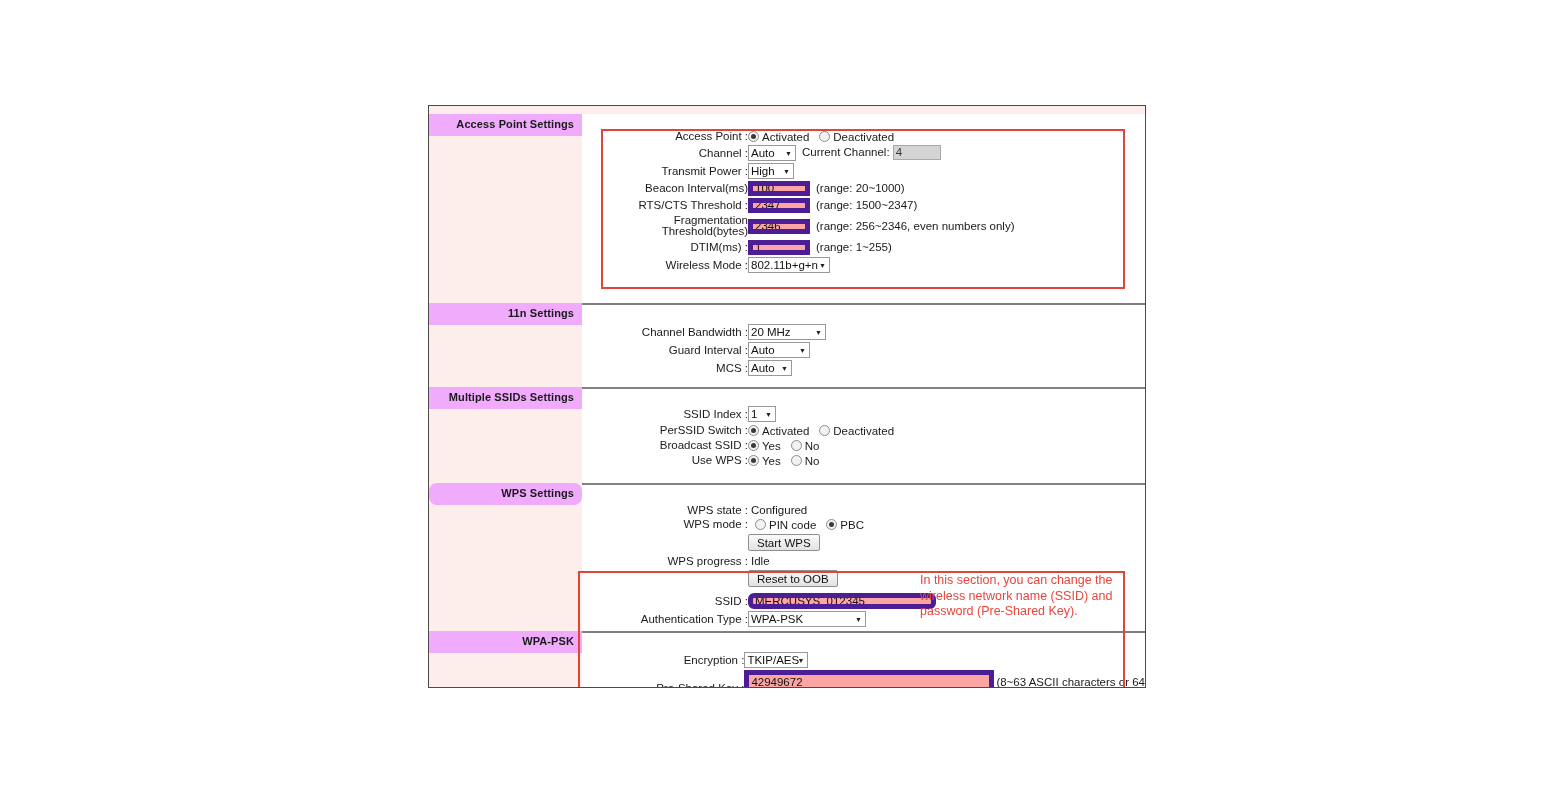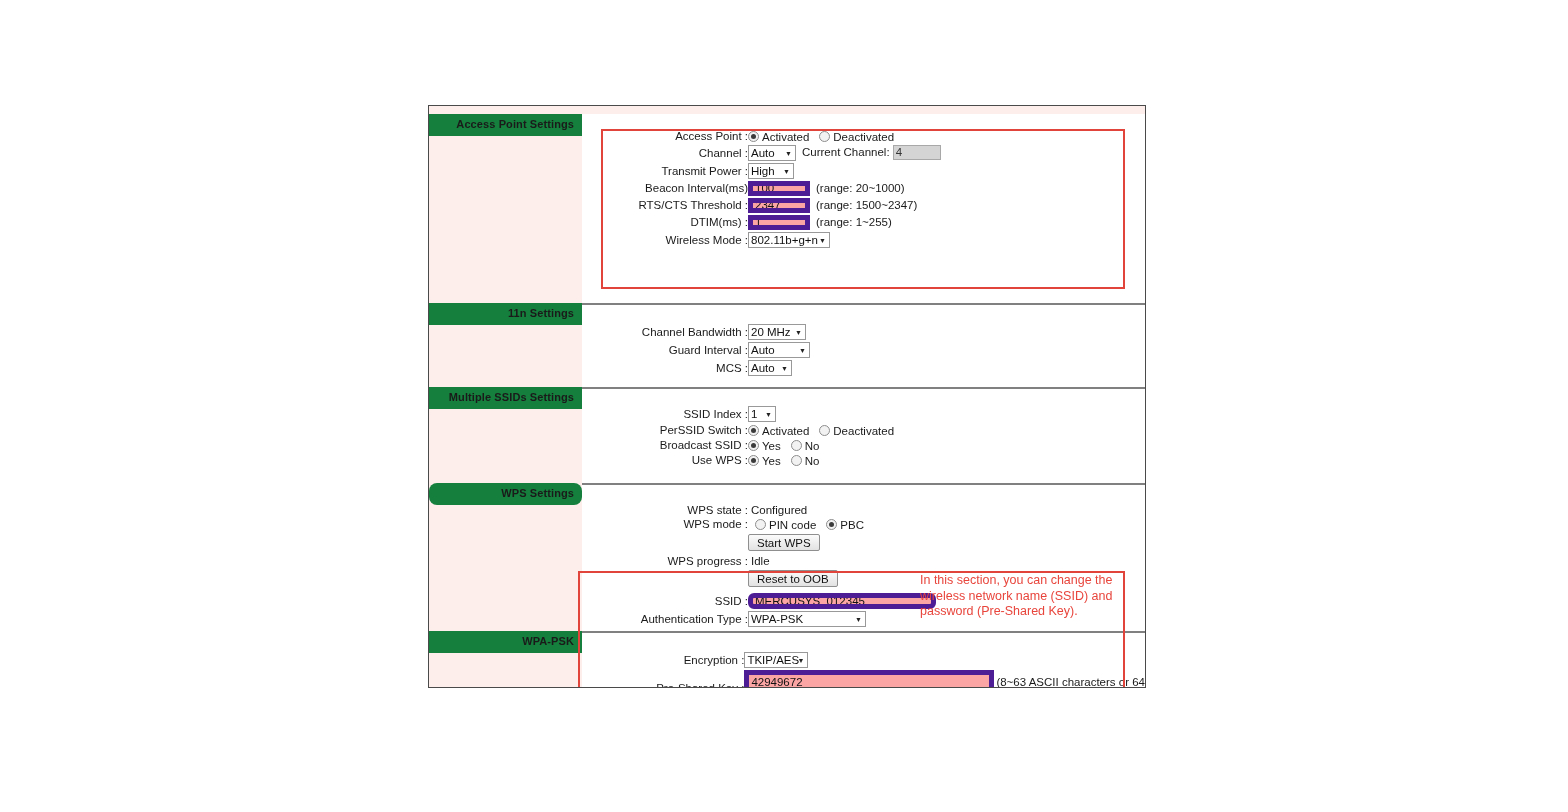--- a/index.html
+++ b/index.html
@@ -37,21 +37,21 @@
   }
 
   
   .sidebar {
     width: 153px;
     flex: 0 0 153px;
     background: #fdeeec;
     position: relative;
   }
   .side-head {
-    background: #15803d;
+    background: #f0abfc;
     color: #1a1a1a;
     font-size: 11px;
     font-weight: bold;
     text-align: right;
     padding: 4px 8px 4px 0;
     box-sizing: border-box;
     letter-spacing: .1px;
   }
   .side-gap { background: #fdeeec; }
 
@@ -134,21 +134,21 @@
     right: 4px;
     top: 50%;
     transform: translateY(-50%);
     font-size: 7px;
     color: #222;
     pointer-events: none;
   }
   select.s-auto { width: 48px; }
   select.s-pwr  { width: 46px; }
   select.s-mode { width: 82px; }
-  select.s-bw   { width: 58px; }
+  select.s-bw   { width: 78px; }
   select.s-gi   { width: 62px; }
   select.s-mcs  { width: 44px; }
   select.s-idx  { width: 28px; }
   select.s-auth { width: 118px; }
   select.s-enc  { width: 64px; }
 
   .radio {
     display: inline-block;
     width: 11px;
     height: 11px;
@@ -279,20 +279,29 @@
               <input class="txt w-num" type="text" value="100" style=""><span class="hint">(range: 20~1000)</span>
             </td>
           </tr>
           <tr>
             <td class="lbl">RTS/CTS Threshold :</td>
             <td class="val">
               <input class="txt w-num" type="text" value="2347" style=""><span class="hint">(range: 1500~2347)</span>
             </td>
           </tr>
           <tr>
+            <td class="lbl">
+              <span class="two-line">Fragmentation</span>
+              <span class="two-line">Threshold(bytes)</span>
+            </td>
+            <td class="val">
+              <input class="txt w-num" type="text" value="2346" style=""><span class="hint">(range: 256~2346, even numbers only)</span>
+            </td>
+          </tr>
+          <tr>
             <td class="lbl">DTIM(ms) :</td>
             <td class="val">
               <input class="txt w-num" type="text" value="1" style=""><span class="hint">(range: 1~255)</span>
             </td>
           </tr>
           <tr>
             <td class="lbl">Wireless Mode :</td>
             <td class="val">
               <span class="selwrap">
                 <select class="sel s-mode">

